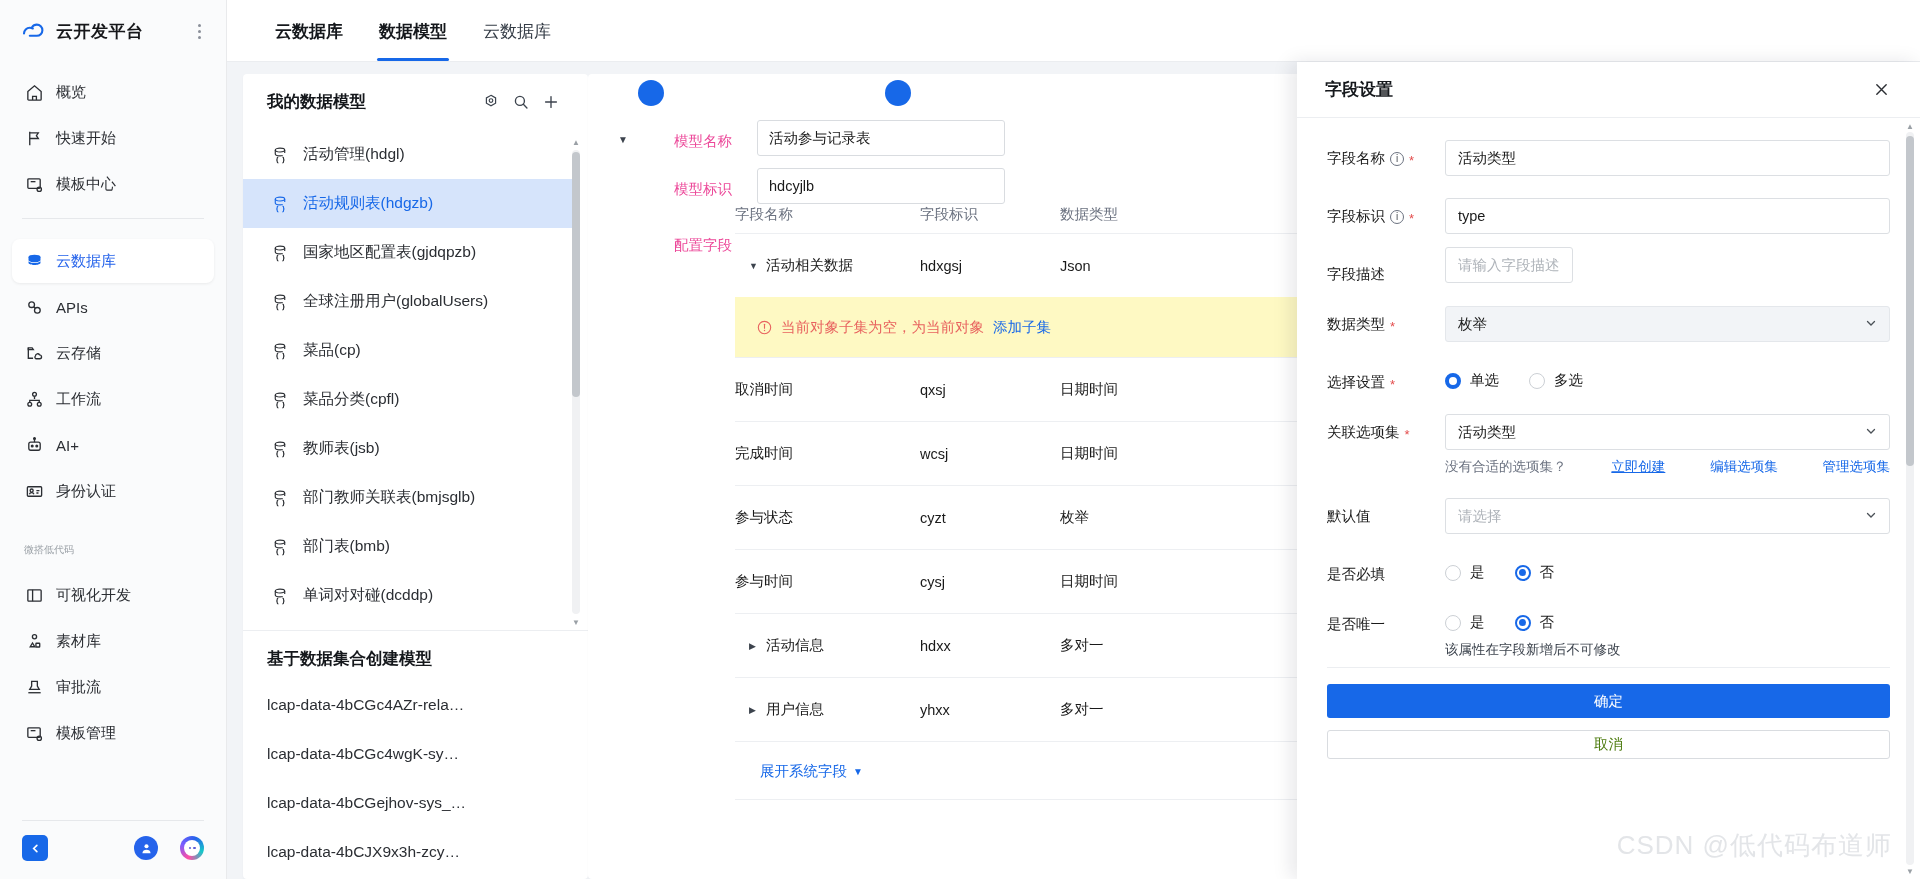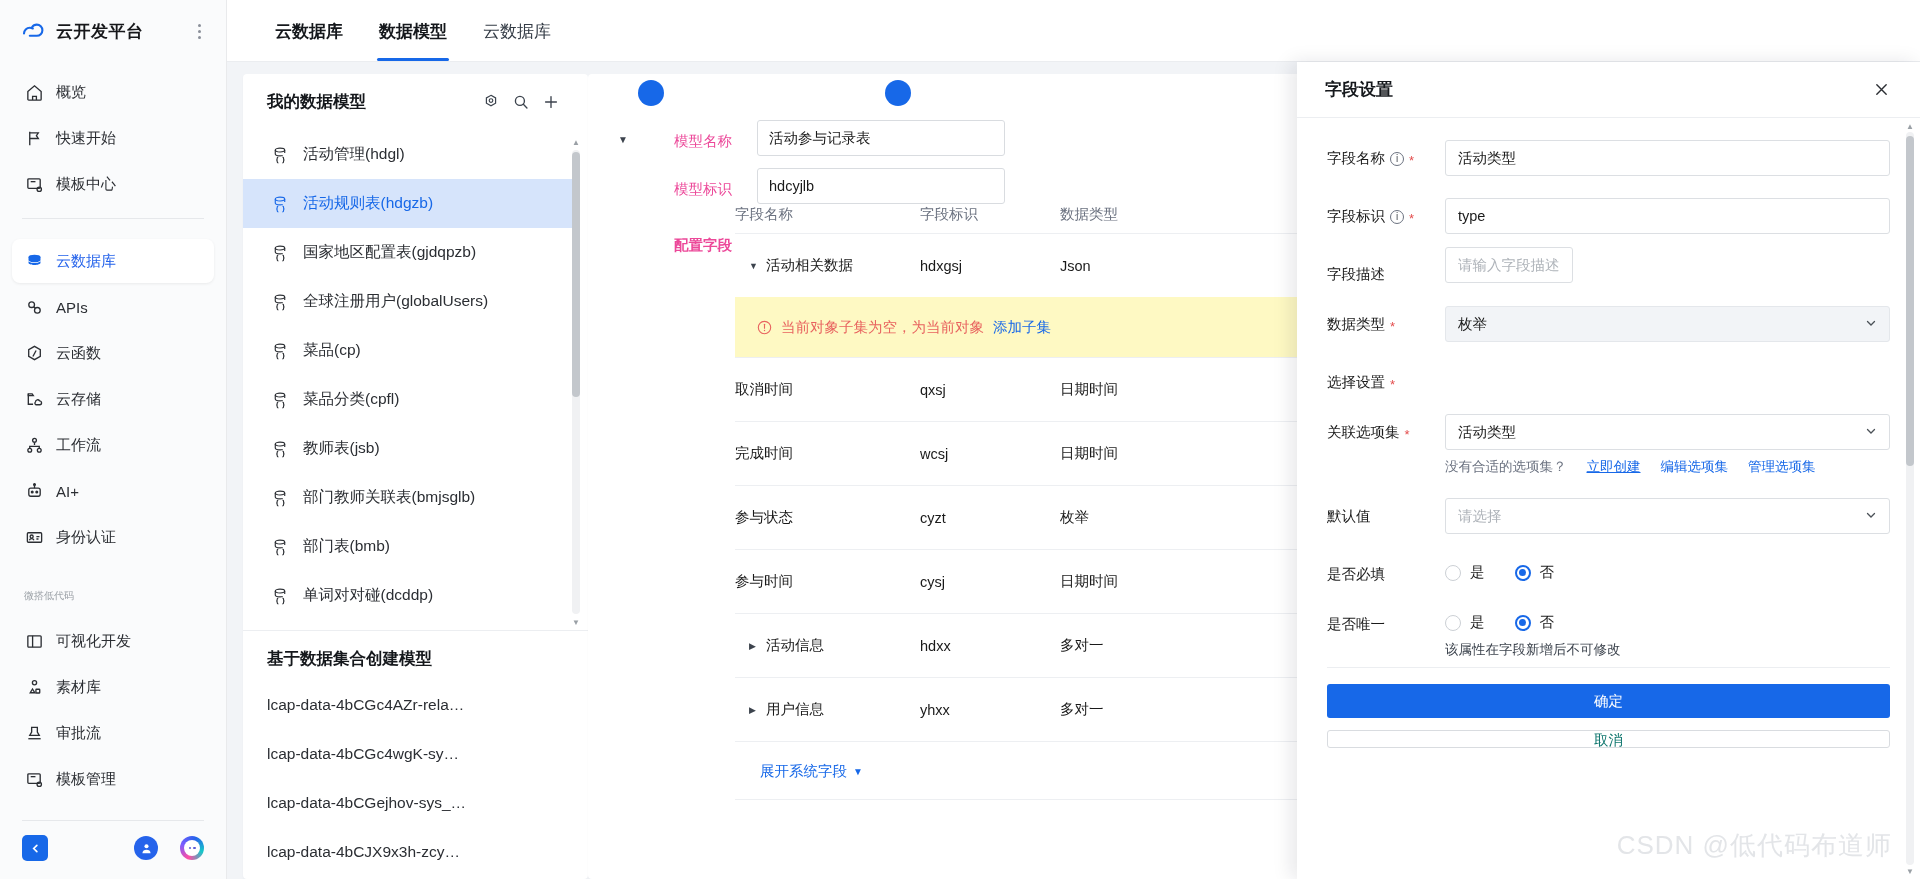--- a/index.html
+++ b/index.html
@@ -238,29 +238,29 @@
   .d-select.placeholder span:first-child { color:#aeb3b9; }
 
   .radio-group { display:flex; align-items:center; gap:0; padding-top:7px; }
   .radio { display:flex; align-items:center; gap:9px; cursor:pointer; margin-right:30px; font-size:14.5px; color:#1a1a1a; }
   .radio .dot { width:16px;height:16px;border-radius:50%;border:1.5px solid #ccd0d5; background:#fff; display:flex;align-items:center;justify-content:center; }
   .radio.on .dot { border-color:#1768e8; border-width:2px; }
   .radio.on .dot::after{content:"";width:7px;height:7px;border-radius:50%;background:#1768e8;display:block;}
   .radio.ring .dot { border:4px solid #1768e8; }
   .radio.ring .dot::after{display:none;}
 
-  .hint-links { font-size:13.5px; color:#6b7280; padding-top:8px; display:flex; gap:12px; align-items:center; flex-wrap:wrap; }
+  .hint-links { font-size:13.5px; color:#6b7280; padding-top:8px; display:flex; gap:0; align-items:center; flex-wrap:wrap;justify-content:space-between; }
   .hint-links a { color:#1768e8; text-decoration:none; cursor:pointer; margin-left:8px; }
   .hint-links a.u { text-decoration:underline; }
   .sub-hint { font-size:13.5px; color:#3c434d; padding-top:9px; }
 
   .drawer-foot-sep { border-top:1px solid #eceef1; margin: 6px 30px 0 30px; }
   .drawer-foot { display:flex; gap:12px; padding: 16px 30px 0 30px; flex-direction: column; }
   .btn-primary { background:#1768e8; color:#fff; border:none; border-radius:3px; height:34px; padding:0 24px; font-size:14.5px; cursor:pointer; font-family:inherit;}
-  .btn-default { background:#fff; color:#0f766e; border:1px solid #d9dce0; border-radius:3px; height:18px; padding:0 24px; font-size:14.5px; cursor:pointer; font-family:inherit;}
+  .btn-default { background:#fff; color:#4d7c0f; border:1px solid #d9dce0; border-radius:3px; height:29px; padding:0 24px; font-size:14.5px; cursor:pointer; font-family:inherit;}
 
   .watermark {
     position:absolute; right:28px; bottom:16px; font-size:26px; color:#e3e5e8;
     letter-spacing:1px; pointer-events:none; z-index:50; white-space:nowrap;
   }
 </style>
 </head>
 <body>
 
 <div id="app">
@@ -327,29 +327,20 @@
       </div>
       <div class="nav-item">
         <span class="nav-ico">
           <svg width="19" height="19" viewBox="0 0 20 20" fill="none" stroke="#2b2e33" stroke-width="1.4">
               <circle cx="7" cy="7" r="3"></circle>
               <circle cx="13" cy="13" r="3"></circle>
               <path d="M9.3 9.3l1.5 1.5"></path>
             </svg>
         </span>
         <span>APIs</span>
-      </div>
-      <div class="nav-item">
-        <span class="nav-ico">
-          <svg width="19" height="19" viewBox="0 0 20 20" fill="none" stroke="#2b2e33" stroke-width="1.4">
-              <path d="M10 2.5l6.1 3.5v7L10 16.5 3.9 13V6z"></path>
-              <path d="M11.7 6.8L8.3 13.2"></path>
-            </svg>
-        </span>
-        <span>云函数</span>
       </div>
       <div class="nav-item">
         <span class="nav-ico">
           <svg width="19" height="19" viewBox="0 0 20 20" fill="none" stroke="#2b2e33" stroke-width="1.4">
               <path d="M3.5 4h4l1.3 2H3.5z"></path>
               <path d="M3.5 4v11h5"></path>
               <path d="M11 12.5a2.3 2.3 0 0 1 4.3-1 2 2 0 0 1 .2 4H11.4A1.9 1.9 0 0 1 11 12.5z"></path>
             </svg>
         </span>
         <span>云存储</span>
@@ -662,21 +653,21 @@
           <div class="form-row">
             <span class="form-caret"></span>
             <span class="form-label">模型标识</span>
             <span class="form-ctrl">
               <span class="text-input">hdcyjlb</span>
             </span>
           </div>
 
           <div class="form-row" style="padding-top:18px;">
             <span class="form-caret"></span>
-            <span class="form-label" style="padding-top:14px;font-weight:bold;">配置字段</span>
+            <span class="form-label" style="padding-top:14px;">配置字段</span>
           </div>
 
           <div class="field-table" style="margin-top:-60px; margin-left:147px;">
             <div class="ft-head">
               <span class="c-name">字段名称</span>
               <span class="c-key">字段标识</span>
               <span class="c-type">数据类型</span>
             </div>
             <div id="fields-rows">
                 <div class="ft-row">
@@ -809,20 +800,32 @@
               </span>
             </span>
           </span>
         </div>
 
         <div class="d-row">
           <span class="d-label">
             <span>选择设置</span>
             <span class="req">*</span>
           </span>
+          <span class="d-ctrl">
+            <span class="radio-group">
+              <span class="radio ring">
+                <span class="dot"></span>
+                <span>单选</span>
+              </span>
+              <span class="radio">
+                <span class="dot"></span>
+                <span>多选</span>
+              </span>
+            </span>
+          </span>
         </div>
 
         <div class="d-row">
           <span class="d-label">
             <span>关联选项集</span>
             <span class="req">*</span>
           </span>
           <span class="d-ctrl">
             <span class="d-select">
               <span>活动类型</span>

